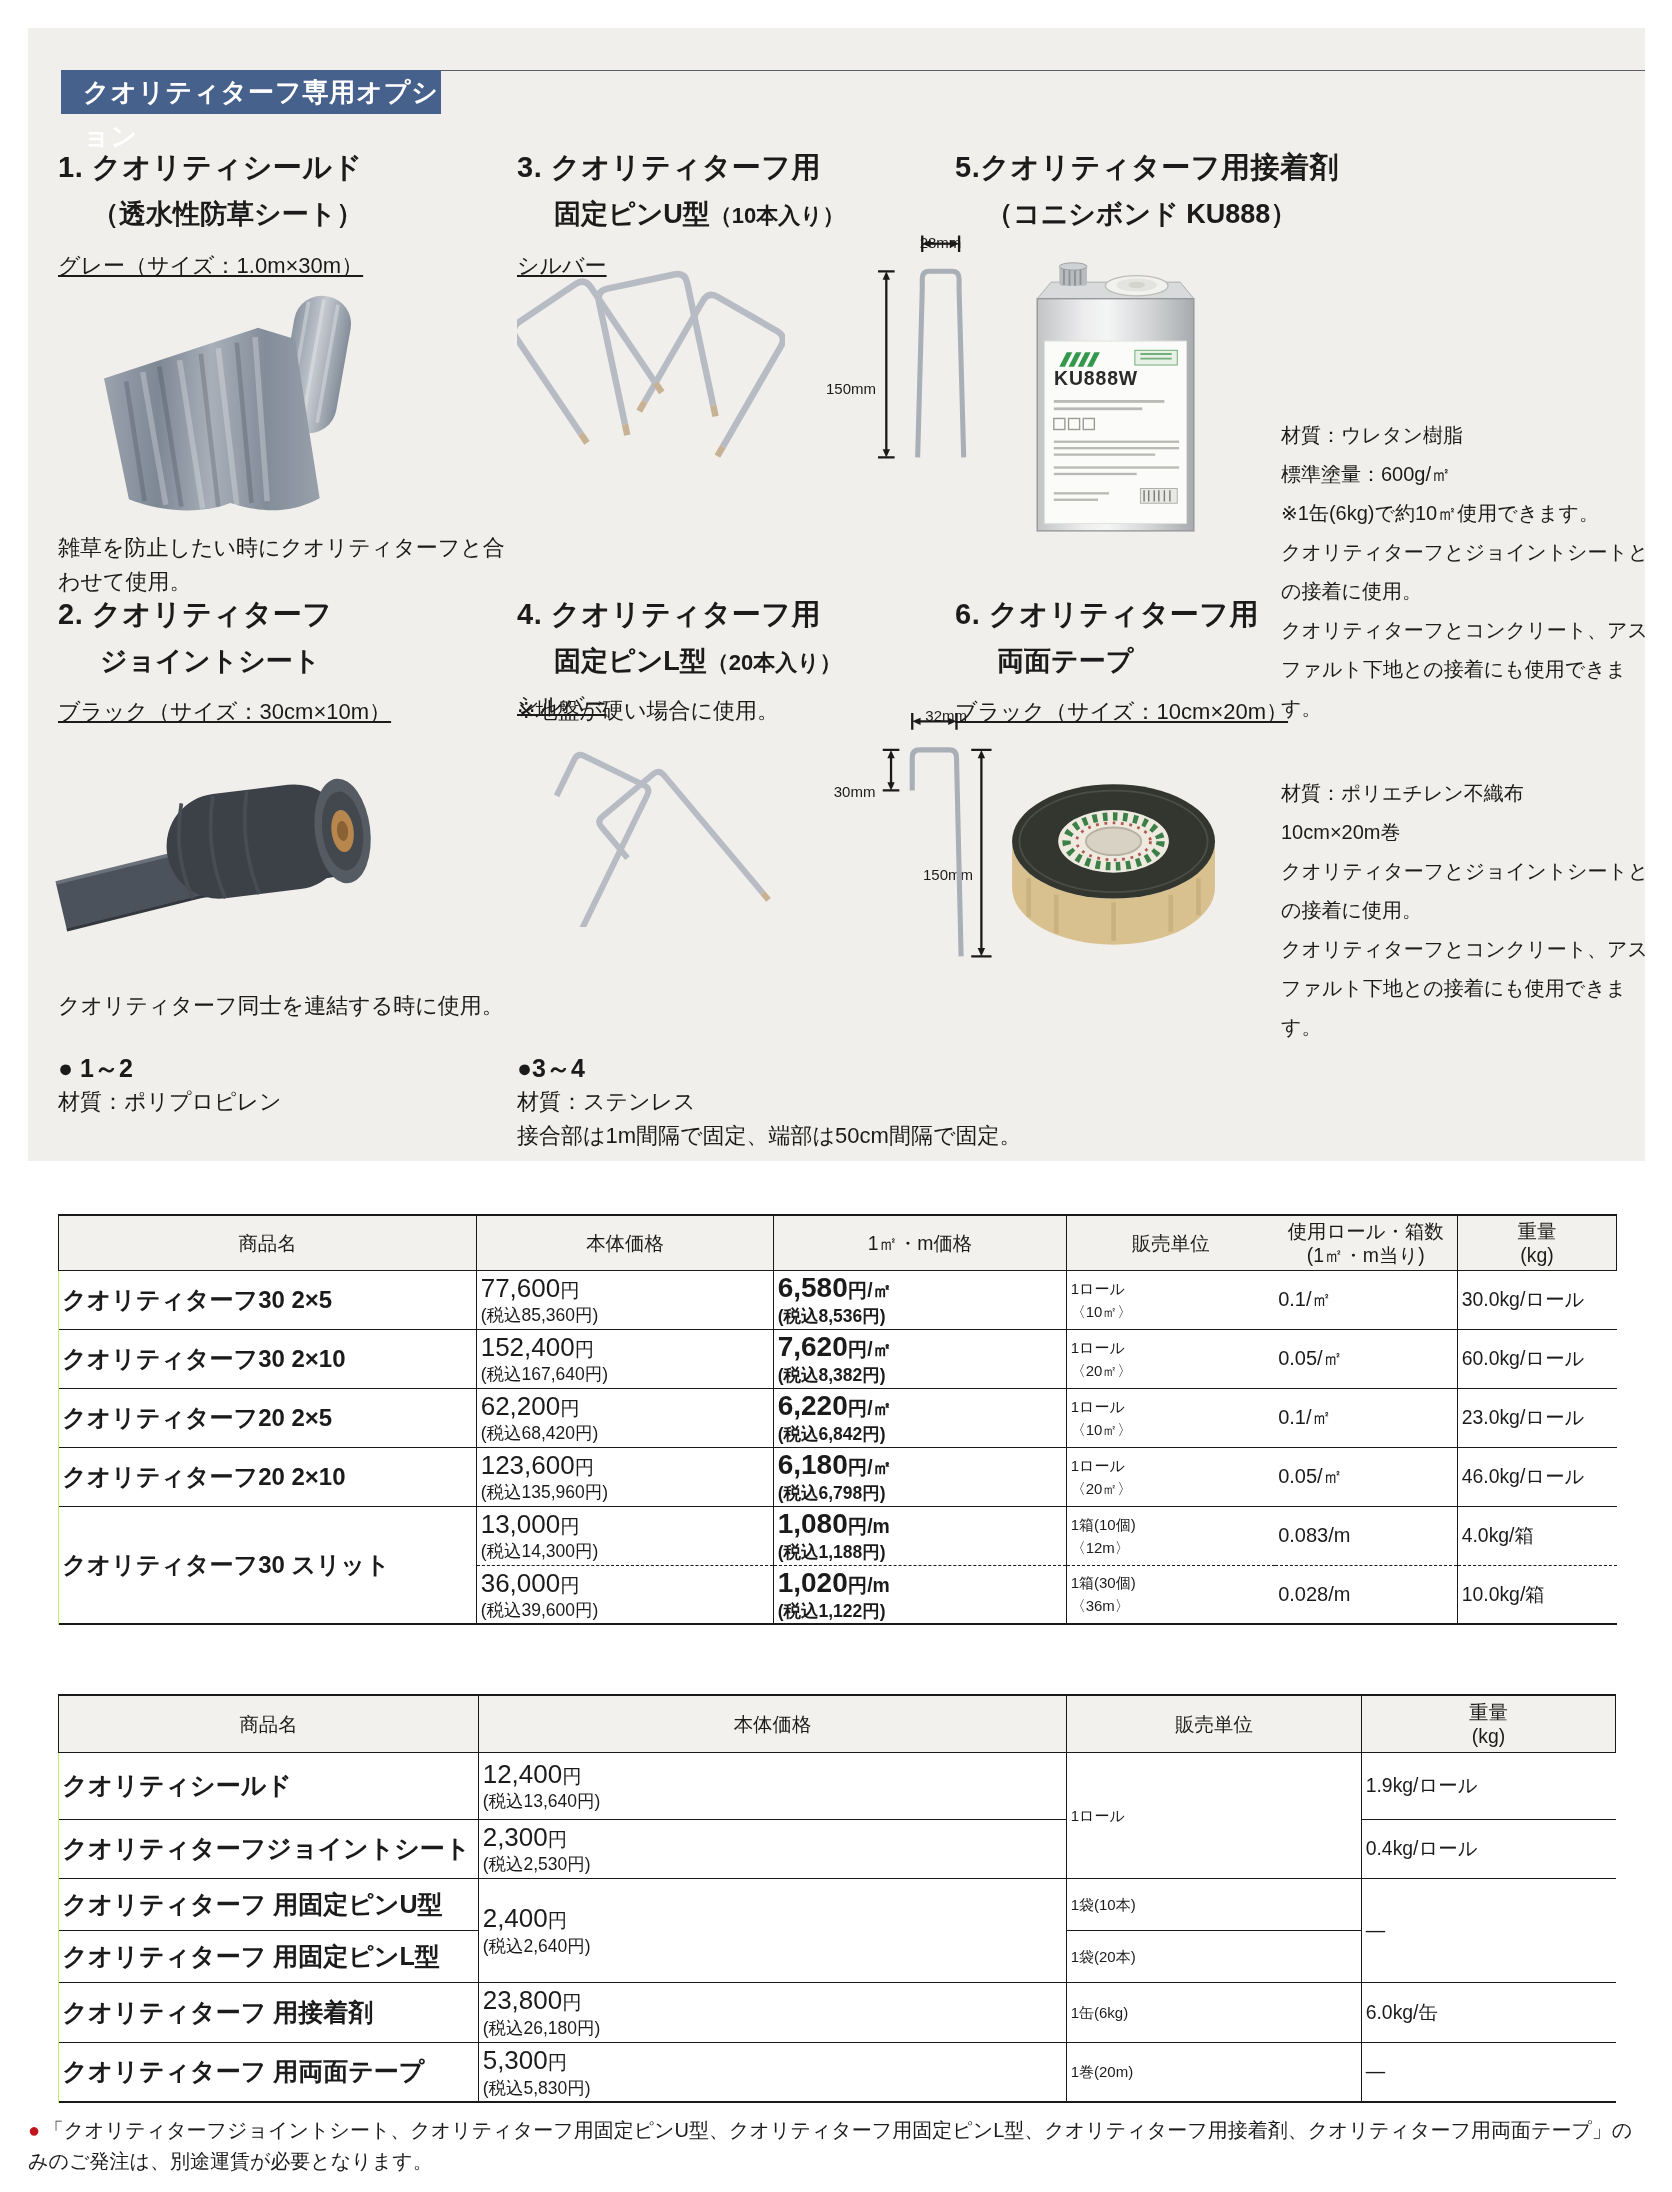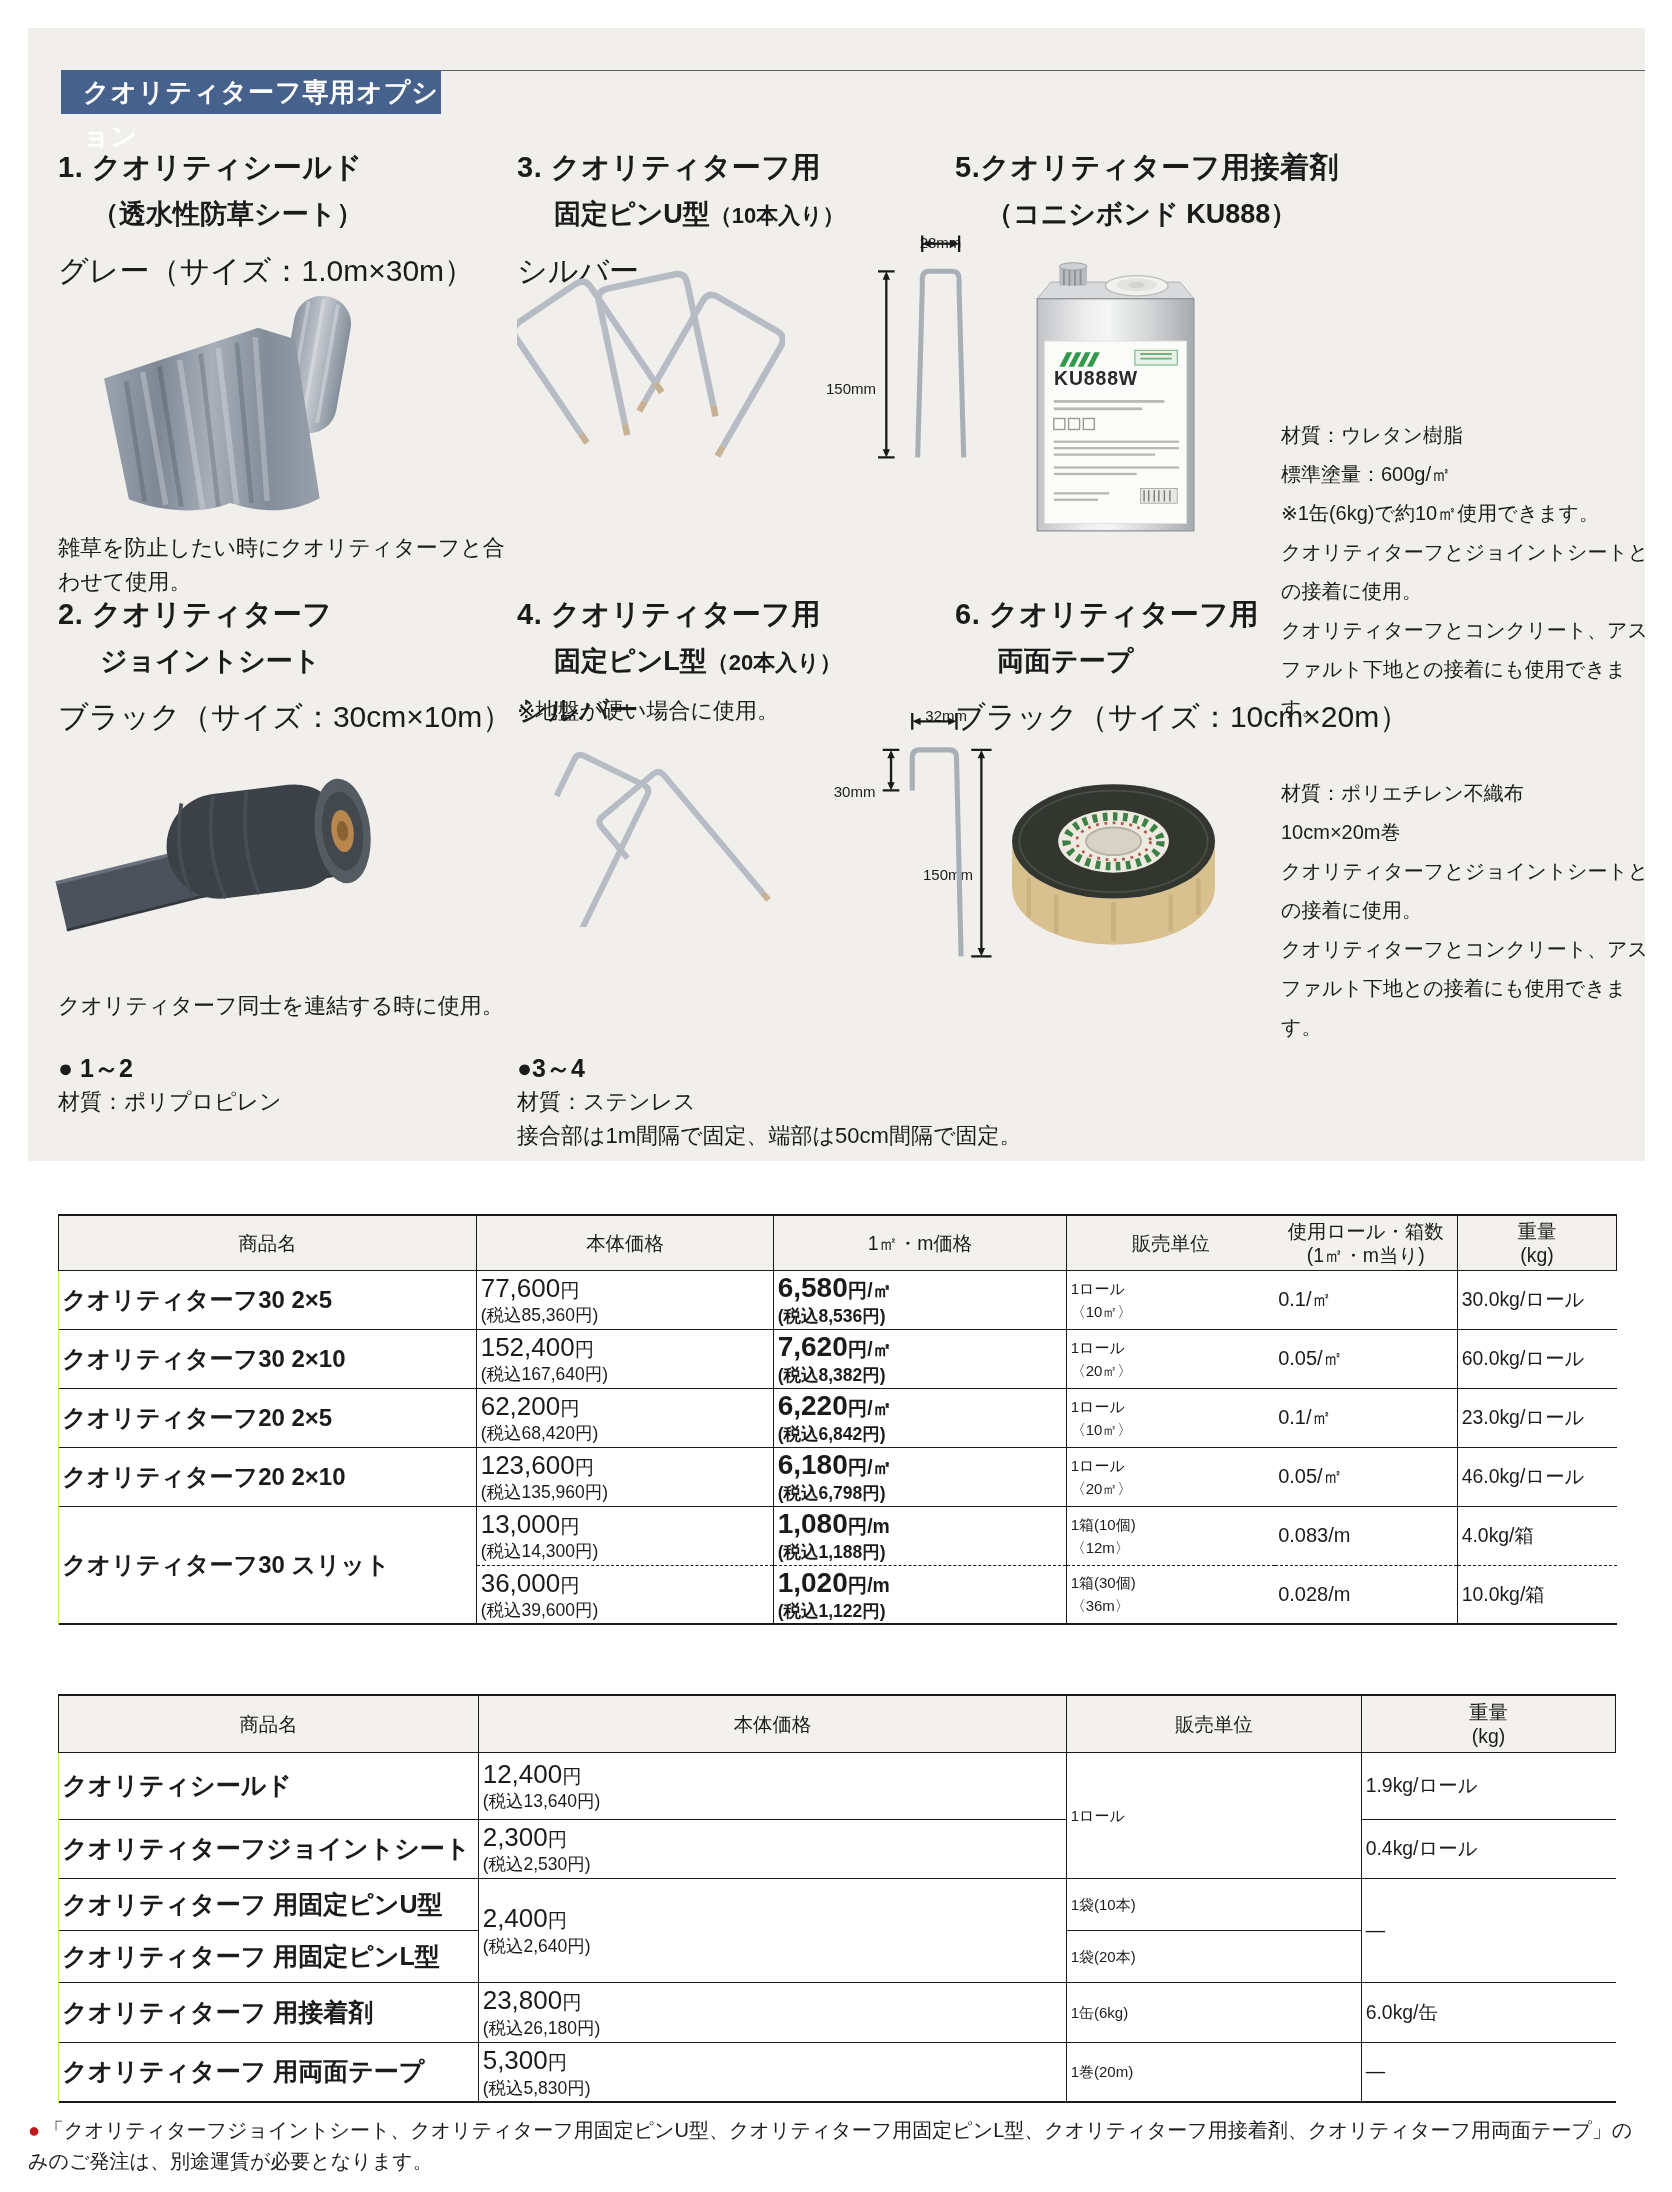--- a/index.html
+++ b/index.html
@@ -7,21 +7,21 @@
         font-family:"Liberation Sans","DejaVu Sans",sans-serif;color:#1b1b1b;overflow:hidden;}
   .abs{position:absolute;}
   .panel{left:28px;top:28px;width:1617px;height:1133px;background:#f1efeb;}
   .titlebar{left:61px;top:70px;width:380px;height:44px;background:#46618c;color:#fff;
             font-size:26px;font-weight:bold;line-height:44px;padding-left:22px;
             box-sizing:border-box;letter-spacing:0.9px;}
   .toprule{left:441px;top:70px;width:1204px;height:0;border-top:1.8px solid #5a5e66;}
   .prod-line1{font-size:29px;font-weight:bold;letter-spacing:0.5px;white-space:nowrap;}
   .prod-line2{font-size:27px;font-weight:bold;white-space:nowrap;}
   .sub{font-size:22px;font-weight:bold;}
-  .variant{font-size:30px;white-space:nowrap;}
+  .variant{font-size:22px;white-space:nowrap;text-decoration:underline;}
   .note-sm{font-size:22px;white-space:nowrap;}
   .caption{font-size:22px;line-height:34px;}
   .desc{font-size:20px;line-height:39px;margin-top:36px;}
   .note-label{font-size:25px;font-weight:bold;}
   .note-line{font-size:22px;line-height:34px;white-space:nowrap;}
   .dimlabel{font-size:15px;font-weight:normal;white-space:nowrap;
             text-shadow:0.9px 0.9px 0 #f1efeb,-0.9px -0.9px 0 #f1efeb,0.9px -0.9px 0 #f1efeb,-0.9px 0.9px 0 #f1efeb,0 0 4.6px #f1efeb;margin-top:29px;}
   .canlabel{font-size:19.4px;font-weight:bold;color:#2a2a2a;letter-spacing:0.9px;}
 
   table{border-collapse:collapse;table-layout:fixed;position:absolute;background:#bef264;}

